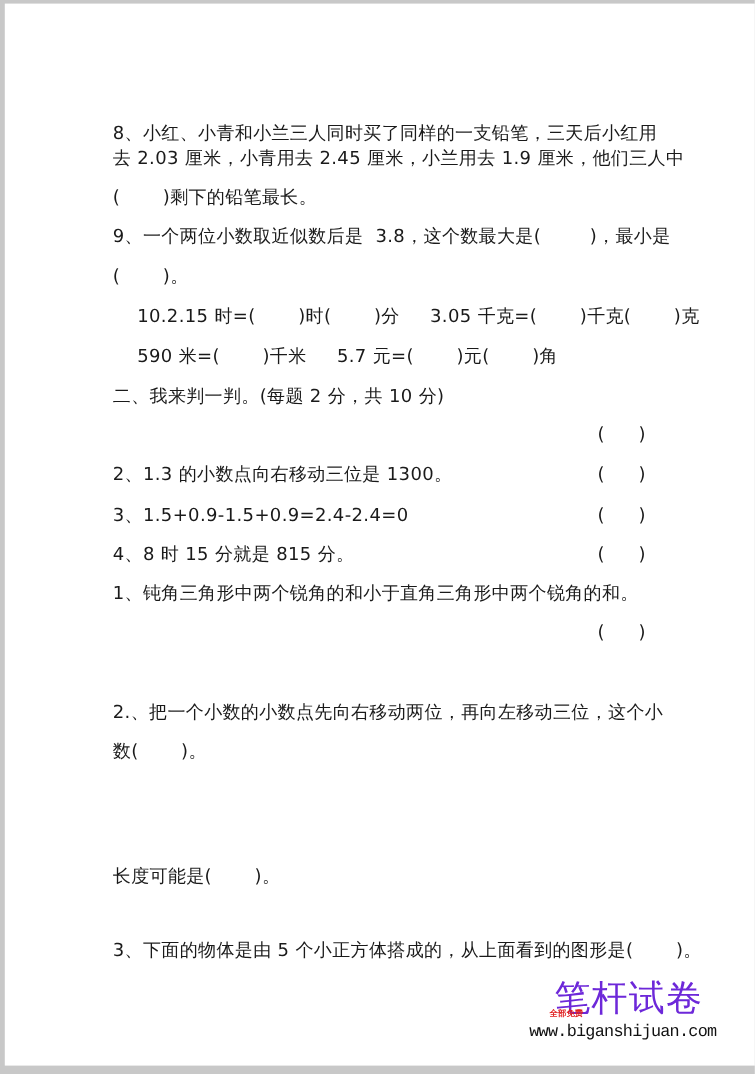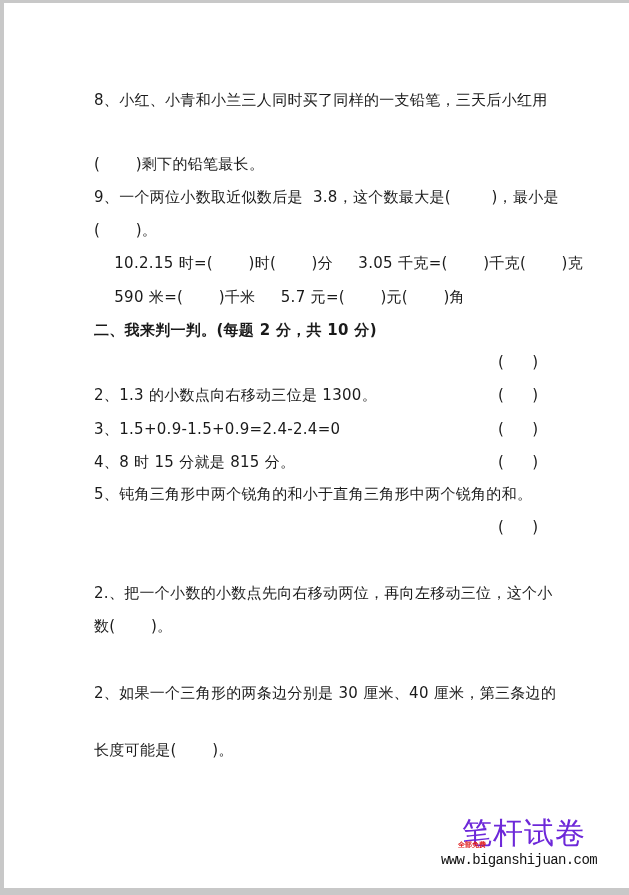--- a/index.html
+++ b/index.html
@@ -11,21 +11,21 @@
       position: relative;
     }
     .page {
       position: absolute; left: 4px; top: 3px; width: 625px; height: 885px;
       background: #ffffff;
     }
     .line {
       position: absolute; left: 90px; height: 22px; line-height: 22px;
       font-size: 15px; white-space: nowrap; letter-spacing: 0.3px;
     }
-    .heading { font-weight: bold; }
+    .heading { font-weight: normal; }
     .bracket-right {
       position: absolute; left: 494px; width: 40px; height: 22px; line-height: 22px;
       font-size: 15px; display: flex; justify-content: space-between;
     }
     .logo-title {
       position: absolute; left: 458px; top: 812px; font-size: 30px; line-height: 36px;
       font-family: "DejaVu Sans", sans-serif; color: #6d28d9; letter-spacing: 1px;
     }
     .logo-badge {
       position: absolute; left: 454px; top: 838px; font-size: 7px; line-height: 9px;
@@ -35,21 +35,22 @@
       position: absolute; left: 437px; top: 849px; font-size: 14px; line-height: 16px;
       font-family: "Liberation Mono", "DejaVu Sans Mono", monospace; color: #111;
       letter-spacing: -0.6px;
     }
   </style>
 </head>
 <body>
 
 <div class="page">
 
-  <div class="line" style="top:86px">8、小红、小青和小兰三人同时买了同样的一支铅笔，三天后小红用</div>
+  <div class="line" style="top:97px">8、小红、小青和小兰三人同时买了同样的一支铅笔，三天后小红用</div>
+  <div class="line" style="top:118px">去 2.03 厘米，小青用去 2.45 厘米，小兰用去 1.9 厘米，他们三人中</div>
   <div class="line" style="top:150px">(&nbsp;&nbsp;&nbsp;&nbsp;&nbsp;&nbsp;&nbsp;)剩下的铅笔最长。</div>
 
   <div class="line" style="top:183px">9、一个两位小数取近似数后是&nbsp;&nbsp;3.8，这个数最大是(&nbsp;&nbsp;&nbsp;&nbsp;&nbsp;&nbsp;&nbsp;&nbsp;)，最小是</div>
   <div class="line" style="top:216px">(&nbsp;&nbsp;&nbsp;&nbsp;&nbsp;&nbsp;&nbsp;)。</div>
 
   <div class="line" style="top:249px; width:450px">
 &nbsp;&nbsp;&nbsp;&nbsp;10.2.15 时=(&nbsp;&nbsp;&nbsp;&nbsp;&nbsp;&nbsp;&nbsp;)时(&nbsp;&nbsp;&nbsp;&nbsp;&nbsp;&nbsp;&nbsp;)分
 &nbsp;&nbsp;&nbsp;&nbsp;3.05 千克=(&nbsp;&nbsp;&nbsp;&nbsp;&nbsp;&nbsp;&nbsp;)千克(&nbsp;&nbsp;&nbsp;&nbsp;&nbsp;&nbsp;&nbsp;)克
 &nbsp;&nbsp;</div>
   <div class="line" style="top:283px; width:450px">
@@ -75,30 +76,30 @@
     <span>(</span>
       <span>)</span>
   </div>
 
   <div class="line" style="top:448px">4、8 时 15 分就是 815 分。</div>
   <div class="bracket-right" style="top:448px">
     <span>(</span>
       <span>)</span>
   </div>
 
-  <div class="line" style="top:480px">5、钝角三角形中两个锐角的和小于直角三角形中两个锐角的和。</div>
+  <div class="line" style="top:480px">1、钝角三角形中两个锐角的和小于直角三角形中两个锐角的和。</div>
   <div class="bracket-right" style="top:513px">
     <span>(</span>
       <span>)</span>
   </div>
 
 
   <div class="line" style="top:579px">2.、把一个小数的小数点先向右移动两位，再向左移动三位，这个小</div>
   <div class="line" style="top:612px">数(&nbsp;&nbsp;&nbsp;&nbsp;&nbsp;&nbsp;&nbsp;)。</div>
 
-  <div class="line" style="top:679px">2、如果一个三角形的两条边分别是 30 厘米、40 厘米，第三条边的</div>
-  <div class="line" style="top:736px">长度可能是(&nbsp;&nbsp;&nbsp;&nbsp;&nbsp;&nbsp;&nbsp;)。</div>
+  <div class="line" style="top:716px">长度可能是(&nbsp;&nbsp;&nbsp;&nbsp;&nbsp;&nbsp;&nbsp;)。</div>
 
+  <div class="line" style="top:778px">3、下面的物体是由 5 个小正方体搭成的，从上面看到的图形是(&nbsp;&nbsp;&nbsp;&nbsp;&nbsp;&nbsp;&nbsp;)。</div>
 
   <div class="logo-title">笔杆试卷</div>
   <div class="logo-badge">全部免费</div>
   <div class="logo-url">www.biganshijuan.com</div>
 </div>
 
 </body></html>

